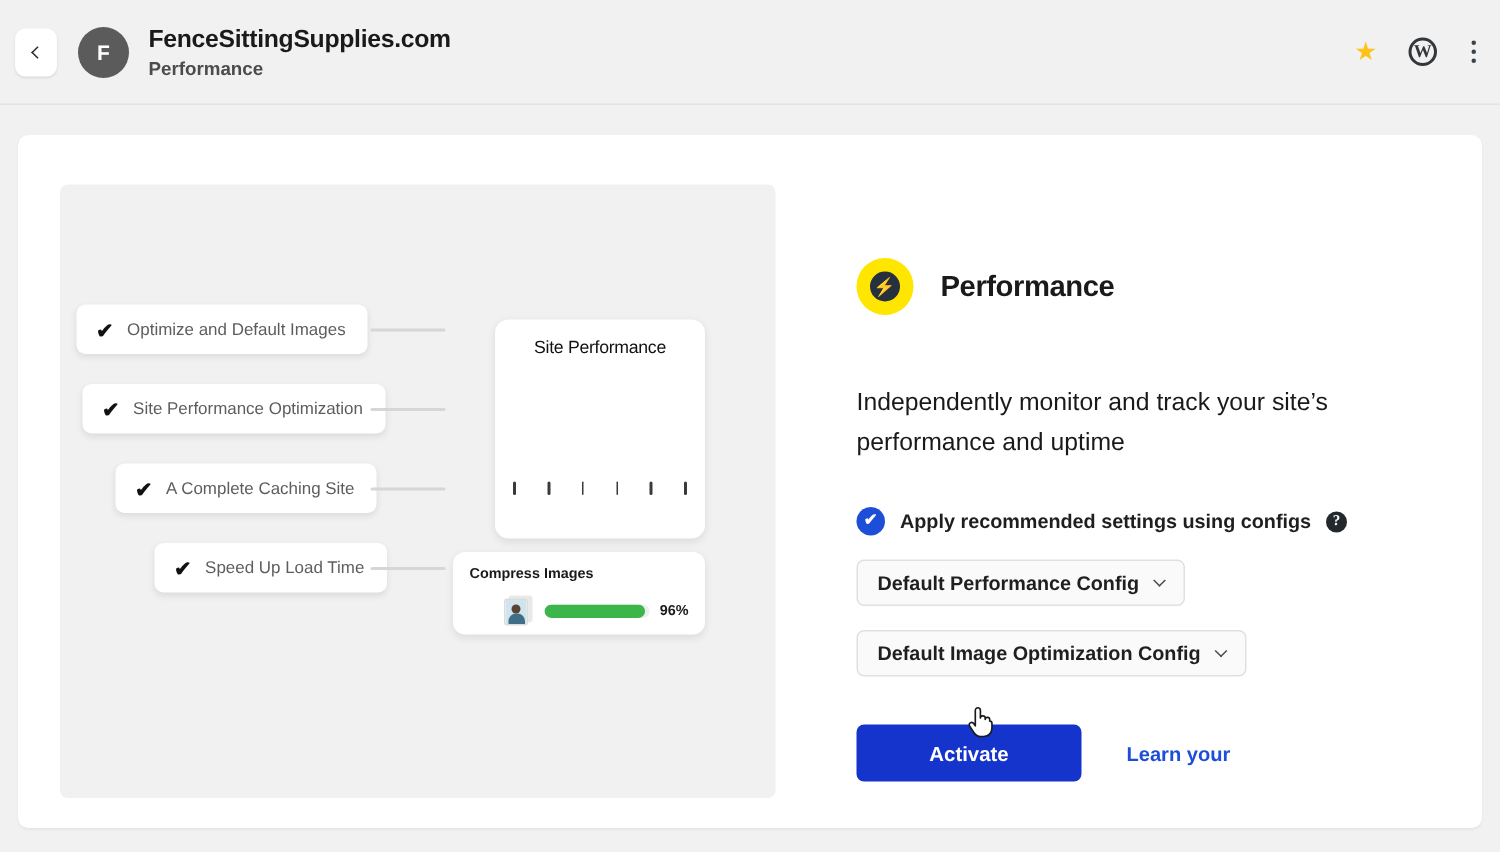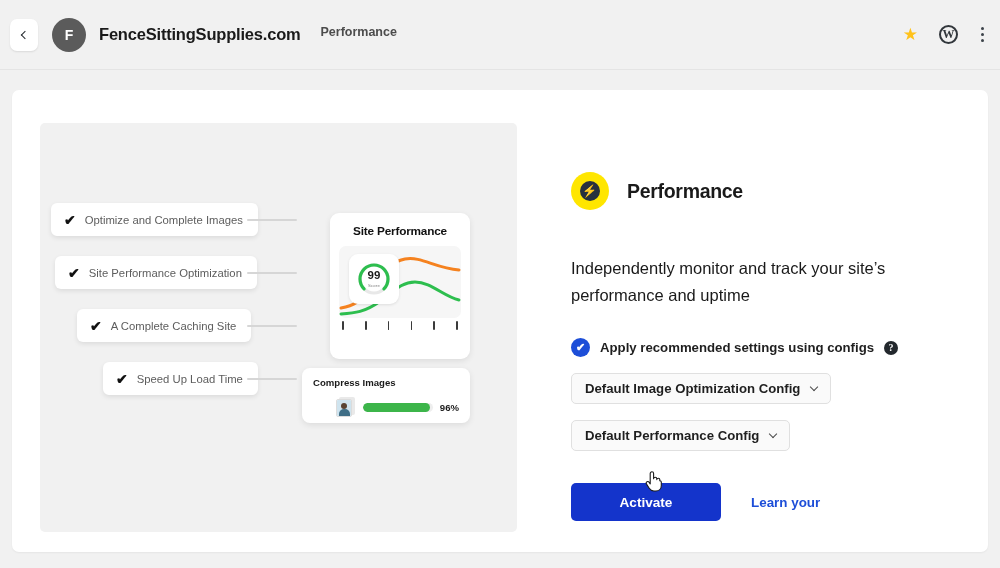--- a/index.html
+++ b/index.html
@@ -28,21 +28,21 @@
     width: 6px; height: 6px; border-left: 1.7px solid #23282d;
     border-bottom: 1.7px solid #23282d; transform: rotate(45deg);
     margin-left: 2px;
   }
   .avatar {
     width: 34px; height: 34px; border-radius: 50%;
     background: #5b5b5b; color: #fff; flex: none;
     display: flex; align-items: center; justify-content: center;
     font-size: 14px; font-weight: bold; margin-left: 14px;
   }
-  .title-wrap { margin-left: 13px; display: flex; gap: 20px; }
+  .title-wrap { margin-left: 13px; display: flex; flex-direction: column; gap: 3px; }
   .site-title { font-size: 16.5px; font-weight: bold; color: #1a1a1a; letter-spacing: -.2px; }
   .site-sub { font-size: 12.5px; font-weight: bold; color: #4c4c4c; }
 
   .topbar-actions {
     margin-left: auto; margin-right: 14px;
     display: flex; align-items: center; gap: 21px;
   }
   .star-icon { font-size: 17px; color: #ffc21a; cursor: pointer; line-height: 1; }
   .wp-icon {
     width: 19px; height: 19px; border-radius: 50%;
@@ -86,21 +86,21 @@
 
   
   .chart-card {
     position: absolute; left: 290px; top: 90px;
     width: 140px; height: 146px;
     background: #fff; border-radius: 9px;
     box-shadow: 0 2px 6px rgba(0,0,0,.09);
     padding: 11px 0 0 0;
   }
   .chart-title {
-    font-size: 11.8px; font-weight: bold; color: #111;
+    font-size: 11.8px; font-weight: normal; color: #111;
     text-align: center; letter-spacing: -.2px;
   }
   .chart-plot { position: relative; margin: 8px 9px 0 9px; height: 72px; }
   .plot-bg {
     position: absolute; inset: 0; background: #f6f6f6; border-radius: 7px;
   }
   .gauge-box {
     position: absolute; left: 10px; top: 8px; width: 50px; height: 50px;
     background: #fff; border-radius: 9px; z-index: 3;
     box-shadow: 0 1px 3px rgba(0,0,0,.10);
@@ -248,21 +248,21 @@
   </div>
 
   <div class="card">
 
     <div class="illus">
 
       <div class="checklist">
         <div class="chk-row">
           <div class="chk-pill" style="left:0px;">
             <span class="chk-mark">✔</span>
-            <span class="chk-text">Optimize and Complete Images</span>
+            <span class="chk-text">Optimize and Default Images</span>
           </div>
           <div class="conn" style="left:196px; width:50px;"></div>
         </div>
         <div class="chk-row">
           <div class="chk-pill" style="left:4px;">
             <span class="chk-mark">✔</span>
             <span class="chk-text">Site Performance Optimization</span>
           </div>
           <div class="conn" style="left:196px; width:50px;"></div>
         </div>
@@ -277,35 +277,20 @@
           <div class="chk-pill" style="left:52px;">
             <span class="chk-mark">✔</span>
             <span class="chk-text">Speed Up Load Time</span>
           </div>
           <div class="conn" style="left:196px; width:50px;"></div>
         </div>
       </div>
 
       <div class="chart-card">
         <div class="chart-title">Site Performance</div>
-        <div class="chart-plot">
-          <div class="plot-bg"></div>
-          <svg width="122" height="72" viewBox="0 0 122 72" style="position:absolute;inset:0;">
-            <path d="M2,62 C14,60 22,56 34,40 C46,24 52,16 66,13 C82,10 96,22 120,24" fill="none" stroke="#f5821f" stroke-width="3" stroke-linecap="round"></path>
-            <path d="M2,68 C16,67 26,66 40,56 C54,46 62,36 76,36 C92,36 104,50 120,54" fill="none" stroke="#2dbe4e" stroke-width="3" stroke-linecap="round"></path>
-          </svg>
-          <div class="gauge-box">
-            <svg width="40" height="40" viewBox="0 0 40 40">
-              <circle cx="20" cy="20" r="14" fill="none" stroke="#e8e8e8" stroke-width="3.2"></circle>
-              <path d="M10.1 29.9 A14 14 0 1 1 29.9 29.9" fill="none" stroke="#2dbe4e" stroke-width="3.2" stroke-linecap="round"></path>
-            </svg>
-            <div class="gauge-num">99</div>
-            <div class="gauge-lbl">Score</div>
-          </div>
-        </div>
         <div class="ticks">
           <i></i>
           <i></i>
           <i></i>
           <i></i>
           <i></i>
           <i></i>
         </div>
       </div>
 
@@ -344,27 +329,27 @@
       <div class="apply-row">
         <div class="cbx">
             <span>✔</span>
           </div>
         <div class="apply-lbl">Apply recommended settings using configs</div>
         <div class="help-icon">?</div>
       </div>
 
       <div class="sel-wrap">
         <div class="select">
-          <span>Default Image Optimization Config</span>
+          <span>Default Performance Config</span>
           <span class="chev-down"></span>
         </div>
       </div>
       <div class="sel-wrap">
         <div class="select">
-          <span>Default Performance Config</span>
+          <span>Default Image Optimization Config</span>
           <span class="chev-down"></span>
         </div>
       </div>
 
       <div class="cta-row">
         <div class="activate-btn">Activate</div>
         <div class="learn-more">Learn your</div>
       </div>
     </div>
   </div>

